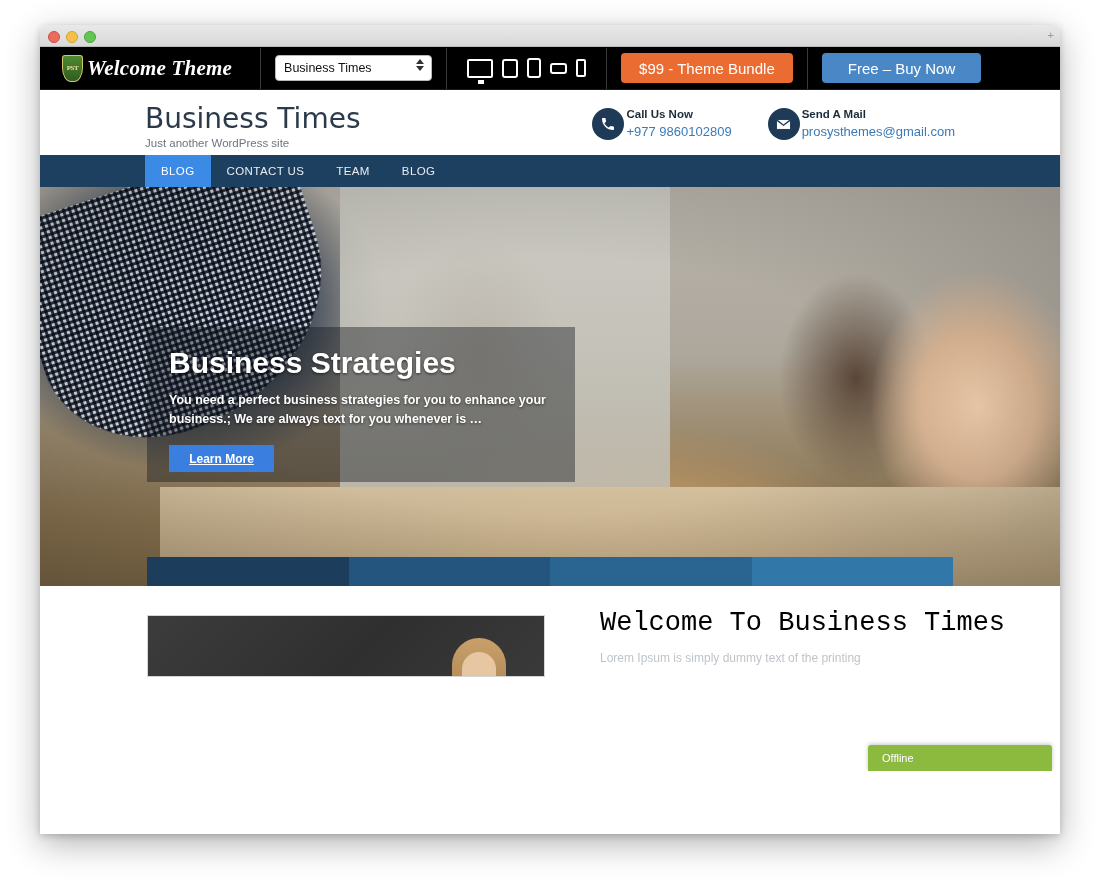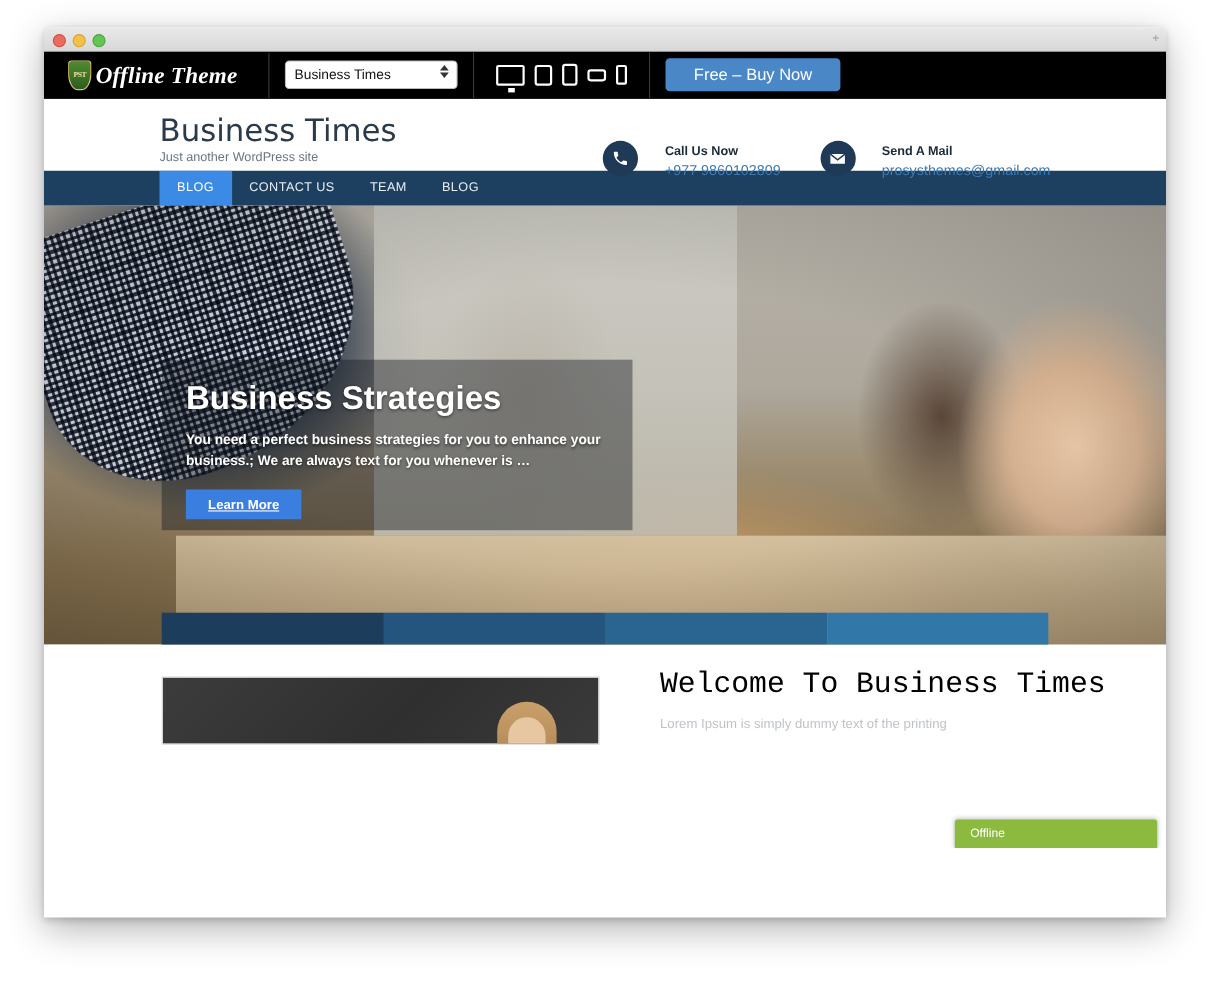--- a/index.html
+++ b/index.html
@@ -103,21 +103,21 @@
   .seg-plain{border-right:1px solid #3a3a3a;}
   .seg-last{border-right:none;}
 
   
   .site-head{height:65px;background:#fff;position:relative;}
   .brand{position:absolute;left:105px;top:14px;}
   .brand-title{font-size:28px;color:#2b3a4a;font-weight:400;line-height:30px;
                font-family:"DejaVu Sans","Liberation Sans",sans-serif;}
   .brand-tag{font-size:11.5px;color:#6b7682;margin-top:3px;}
   .contacts{position:absolute;right:105px;top:14px;display:flex;gap:36px;}
-  .contact{display:flex;align-items:flex-start;gap:24px;margin-top:24px;}
+  .contact{display:flex;align-items:flex-end;gap:2px;}
   .circ{width:32px;height:32px;border-radius:50%;background:#1e3a56;
         display:flex;align-items:center;justify-content:center;color:#fff;}
   .c-lab{font-size:11.5px;color:#1b2b3a;font-weight:bold;line-height:14px;}
   .c-val{font-size:13px;color:#3a7ab5;line-height:16px;}
 
   
   .nav{height:32px;background:#1e4060;display:flex;align-items:stretch;padding-left:105px;}
   .nav a{display:flex;align-items:center;padding:0 16px;color:#e9edf2;
          font-size:11.5px;letter-spacing:.4px;text-decoration:none;}
   .nav a.active{background:#3a8ae6;color:#fff;}
@@ -209,41 +209,44 @@
         <span class="light l-green"></span>
       </div>
       <span class="plus-tab">+</span>
     </div>
 
     <div class="ptbar">
       <div class="ptseg logo-wrap">
         <span class="shield">
           <span>PST</span>
         </span>
-        <span class="logo-text">Offline Theme</span>
+        <span class="logo-text">Welcome Theme</span>
       </div>
 
       <div class="ptseg">
         <div class="theme-select">
           <span class="sel-label">Business Times</span>
           <span class="stepper">
             <span class="up"></span>
               <span class="dn"></span>
           </span>
         </div>
       </div>
 
       <div class="ptseg devices">
         <span class="dev dev-desktop"></span>
         <span class="dev dev-tabletp"></span>
         <span class="dev dev-tablet"></span>
         <span class="dev dev-phonel"></span>
         <span class="dev dev-phone"></span>
       </div>
 
+      <div class="ptseg seg-plain">
+        <div class="btn-bundle">$99 - Theme Bundle</div>
+      </div>
 
       <div class="ptseg seg-last">
         <div class="btn-buy">Free – Buy Now</div>
       </div>
     </div>
 
     <div class="content-clip">
 
       <div class="site-head">
         <div class="brand">

